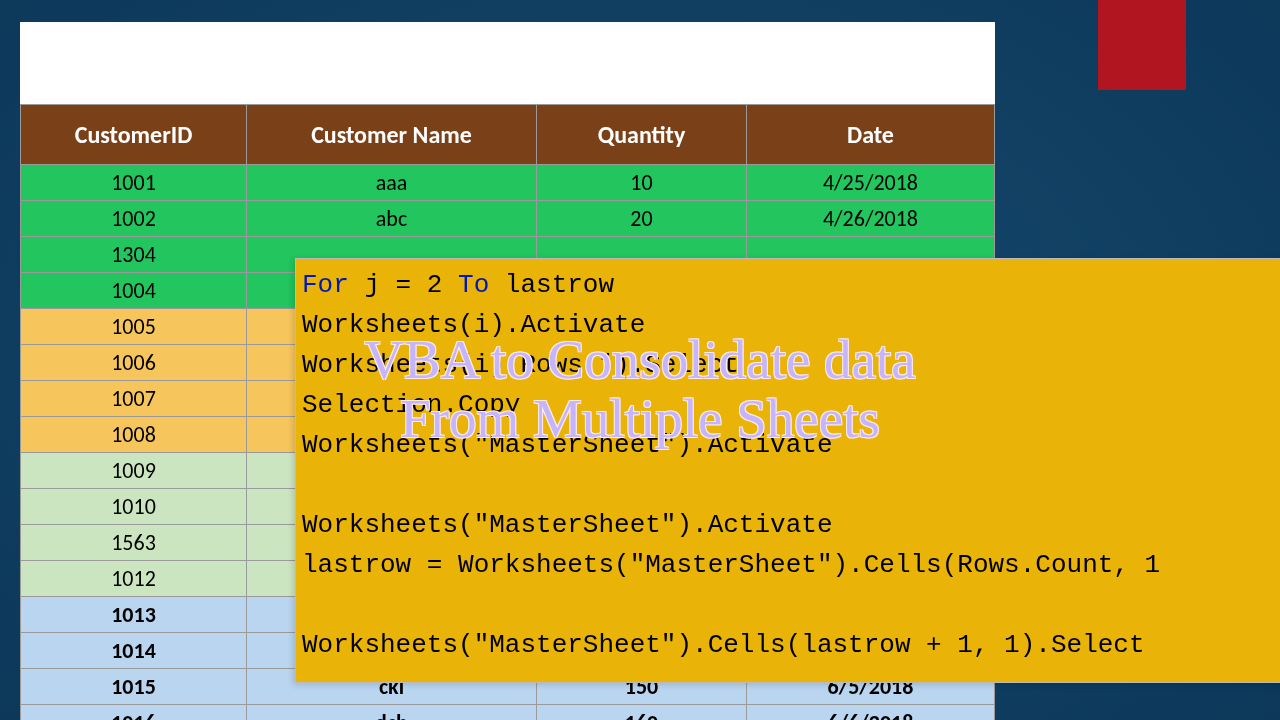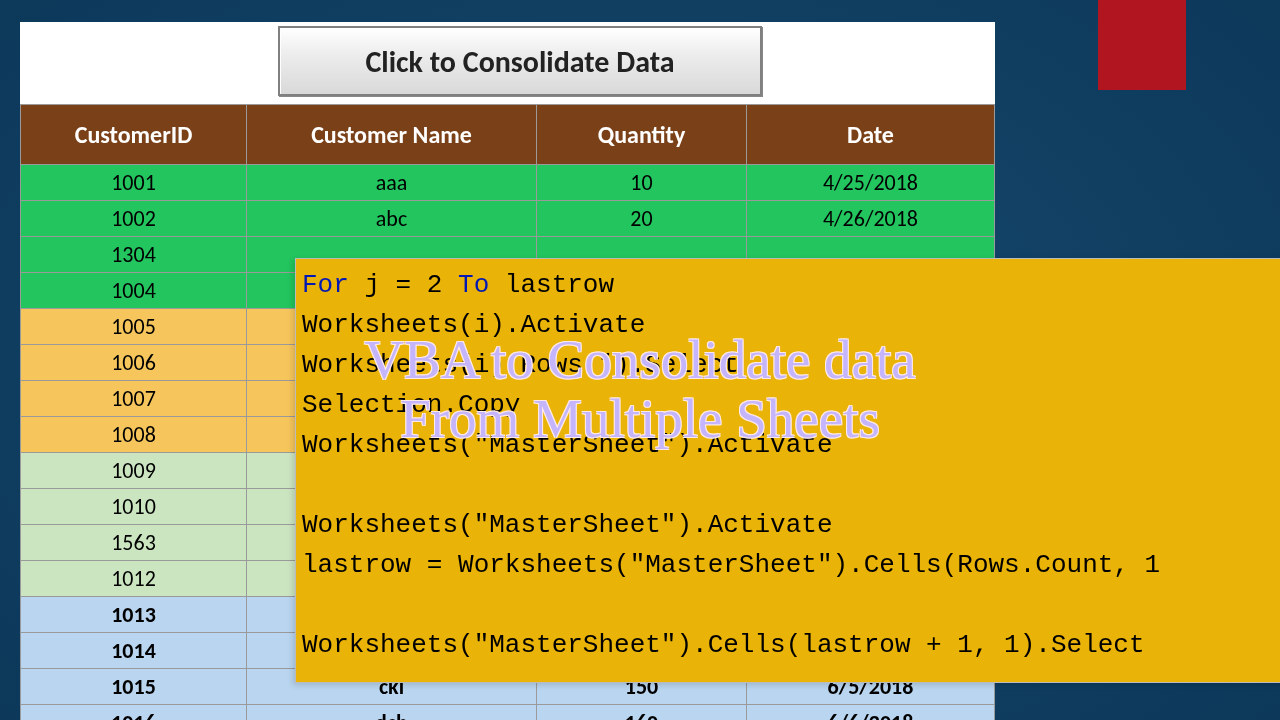--- a/index.html
+++ b/index.html
@@ -122,23 +122,20 @@
   }
 </style>
 </head>
 <body>
 
 <div class="bg-gradient"></div>
 <div class="red-accent"></div>
 
 <div class="excel-area">
 
-  <div class="consolidate-btn">
-    <span>Click to Consolidate Data</span>
-  </div>
 
   <table class="data">
     <thead>
       <tr>
         <th class="col-id">CustomerID</th>
         <th class="col-name">Customer Name</th>
         <th class="col-qty">Quantity</th>
         <th class="col-date">Date</th>
       </tr>
     </thead>

